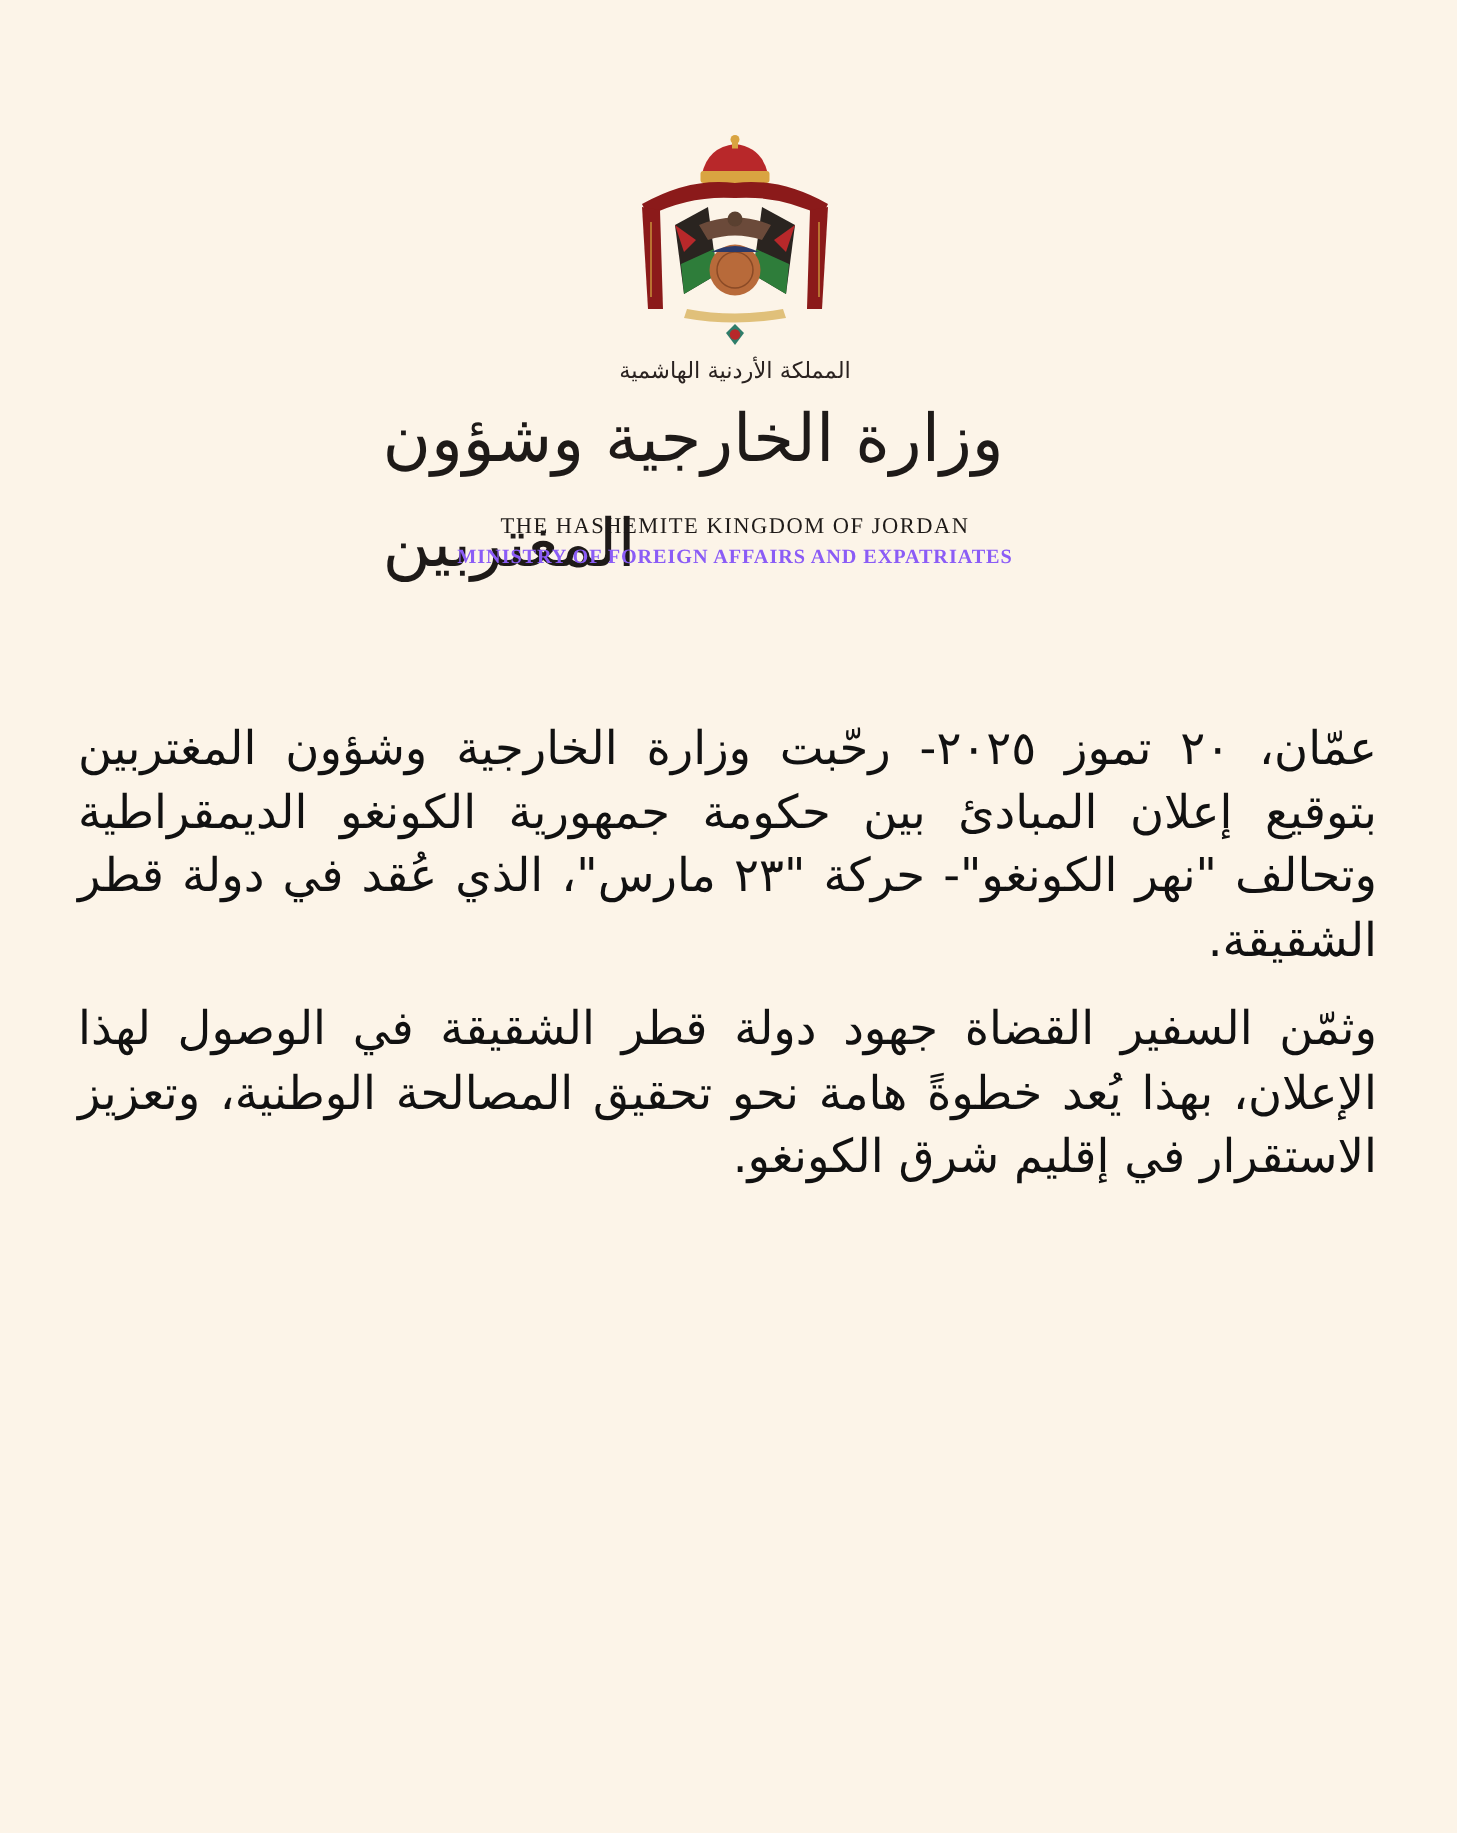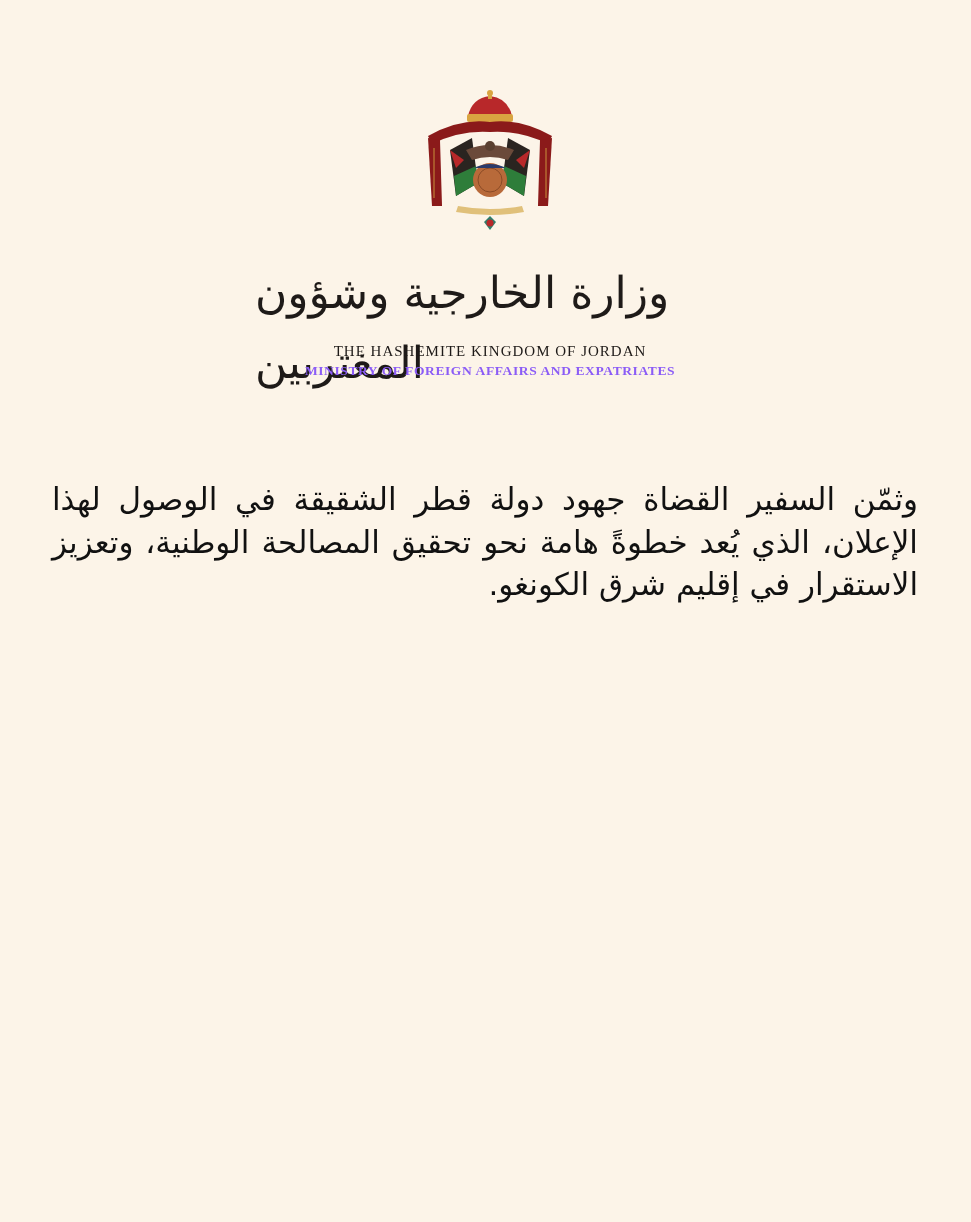--- a/index.html
+++ b/index.html
@@ -63,20 +63,22 @@
     <circle cx="70" cy="92" r="17" fill="#b86a3a"></circle>
     <circle cx="70" cy="92" r="12" fill="none" stroke="#8a4a26" stroke-width="1"></circle>
     <path d="M54 80 Q70 72 86 80" fill="#2a3a6a"></path>
 
     <path d="M38 118 Q70 124 102 118 L104 124 Q70 130 36 124 Z" fill="#e0c07a"></path>
 
     <polygon points="70,128 76,134 70,142 64,134" fill="#2e7d6a"></polygon>
     <circle cx="70" cy="135" r="3.5" fill="#b8282a"></circle>
   </svg>
 
+  <div class="kingdom-ar">المملكة الأردنية الهاشمية</div>
   <div class="ministry-ar">وزارة الخارجية وشؤون المغتربين</div>
   <div class="kingdom-en">THE HASHEMITE KINGDOM OF JORDAN</div>
   <div class="ministry-en">MINISTRY OF FOREIGN AFFAIRS AND EXPATRIATES</div>
 </div>
 
 <div class="body-text">
-  <p class="para">وثمّن السفير القضاة جهود دولة قطر الشقيقة في الوصول لهذا الإعلان، الذي يُعد خطوةً هامة نحو تحقيق المصالحة الوطنية، وتعزيز الاستقرار في إقليم شرق الكونغو.</p>
+  <p class="para">عمّان، ٢٠ تموز ٢٠٢٥- رحّبت وزارة الخارجية وشؤون المغتربين بتوقيع إعلان المبادئ بين حكومة جمهورية الكونغو الديمقراطية وتحالف "نهر الكونغو"- حركة "٢٣ مارس"، الذي عُقد في دولة قطر الشقيقة.</p>
+  <p class="para">وثمّن السفير القضاة جهود دولة قطر الشقيقة في الوصول لهذا الإعلان، بهذا يُعد خطوةً هامة نحو تحقيق المصالحة الوطنية، وتعزيز الاستقرار في إقليم شرق الكونغو.</p>
 </div>
 
 </body></html>

